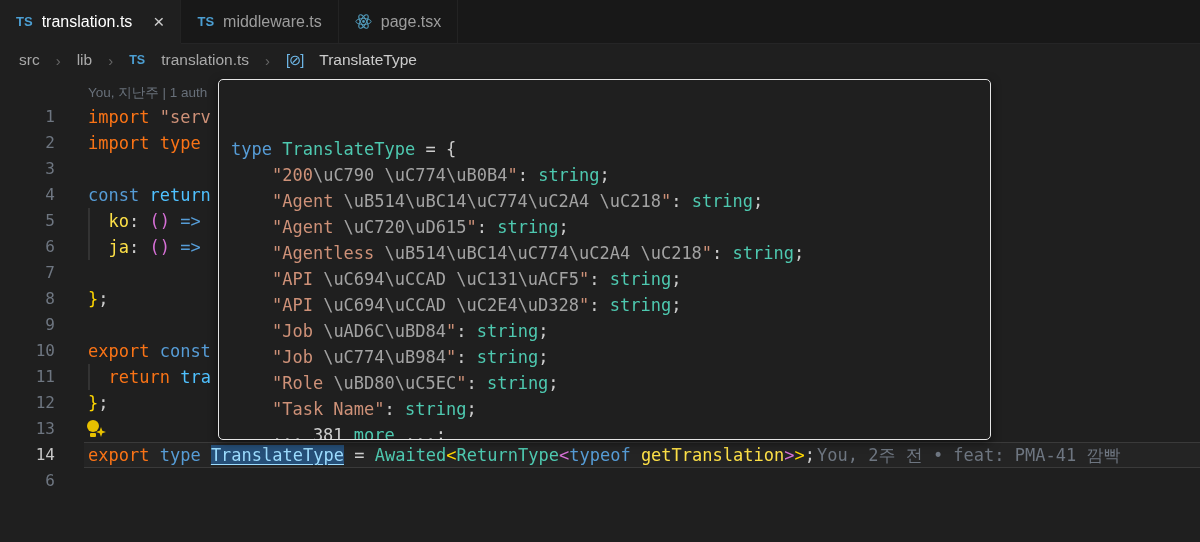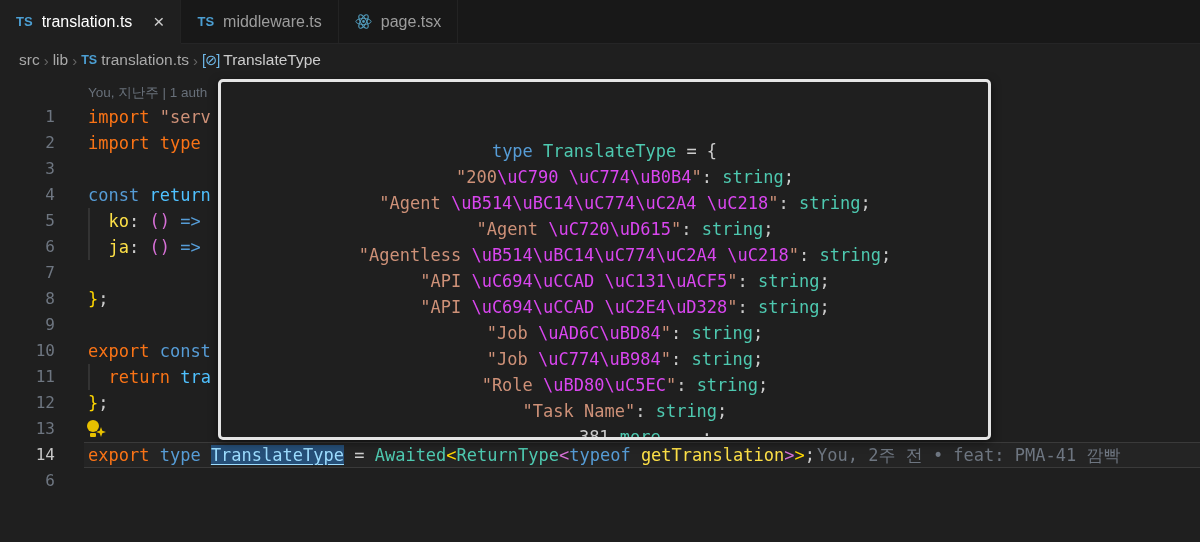--- a/index.html
+++ b/index.html
@@ -7,21 +7,21 @@
   
   .tabbar{height:44px;background:#181818;display:flex;align-items:stretch;box-sizing:border-box;
     border-bottom:1px solid #252526;}
   .tab{display:flex;align-items:center;gap:9px;padding:0 16px;font-size:16px;color:#9d9d9d;
     border-right:1px solid #232323;cursor:pointer;box-sizing:border-box;}
   .tab.active{background:#1f1f1f;color:#ffffff;border-bottom:1px solid #1f1f1f;margin-bottom:-1px;}
   .ts-badge{color:#4c9fd3;font-weight:bold;font-size:13px;font-family:"Liberation Sans",sans-serif;}
   .tab .close{margin-left:12px;font-size:19px;color:#cccccc;line-height:1;}
   .react-svg{display:block;}
   
-  .breadcrumbs{height:32px;display:flex;align-items:center;padding-left:19px;gap:4px;
+  .breadcrumbs{height:32px;display:flex;align-items:center;padding-left:19px;gap:16px;
     font-size:15.5px;color:#a9a9a9;background:#1f1f1f;}
   .crumb{cursor:pointer;}
   .crumb-sep{color:#666666;font-size:15px;}
   .crumb-ts{font-size:12.5px;}
   .sym-icon{color:#6fb8e8;letter-spacing:-1px;font-size:14.5px;}
   .crumb-last{color:#cccccc;}
   
   .editor{position:relative;padding-top:8px;font-family:"DejaVu Sans Mono","Liberation Mono",monospace;
     font-size:17px;line-height:26px;color:#cccccc;}
   .blame-top{margin-left:88px;height:20px;font-family:"Liberation Sans",sans-serif;
@@ -30,34 +30,34 @@
   .row .gutter{flex:none;width:55px;text-align:right;color:#6e7681;font-size:16px;}
   .row .code{margin-left:33px;position:relative;z-index:1;}
   .row.guide .code{box-shadow:inset 2px 0 0 0 #333333;padding-left:0;}
   .row.cur::before{content:"";position:absolute;left:84px;right:0;top:0;bottom:0;
     background:#242424;border-top:1px solid #3a3a3a;border-bottom:1px solid #3a3a3a;box-sizing:border-box;}
   .row.cur .gutter{color:#c6c6c6;}
   .rfrag{position:absolute;left:905px;top:0;}
   .blame-inline{position:absolute;left:817px;top:0;color:#6e7681;white-space:pre;}
   
   .tk-kw{color:#f97316}.tk-kw2{color:#569cd6}.tk-ty{color:#4ec9b0}.tk-fn{color:#fde047}
-  .tk-vr{color:#4fc1ff}.tk-st{color:#ce9178}.tk-esc{color:#d946ef}
+  .tk-vr{color:#4fc1ff}.tk-st{color:#ce9178}.tk-esc{color:#a3a3a3}
   .tk-b1{color:#ffd700}.tk-b2{color:#d670d6}.tk-pl{color:#cccccc}
   .tk-link{color:#9cdcfe;background:#264f78;text-decoration:underline;text-underline-offset:3px;cursor:pointer;}
   
   .bulb{position:absolute;left:86px;top:3px;width:20px;height:20px;}
   .bulb .dome{position:absolute;top:1px;left:1px;width:12px;height:12px;border-radius:50%;background:#e7c000;}
   .bulb .base{position:absolute;top:14px;left:4px;width:6px;height:3.5px;background:#e7c000;border-radius:1px;}
   .bulb .spark{position:absolute;right:0;bottom:2px;width:10px;height:10px;background:#e7c000;
     clip-path:polygon(50% 0,63% 37%,100% 50%,63% 63%,50% 100%,37% 63%,0 50%,37% 37%);}
   
   .hover-popup{position:absolute;left:218px;top:79px;width:773px;height:361px;box-sizing:border-box;
-    background:#1f1f1f;border:3px solid #e5e5e5;border-radius:5px;box-shadow:0 3px 10px rgba(0,0,0,.5);
+    background:#1f1f1f;border:1px solid #e5e5e5;border-radius:5px;box-shadow:0 3px 10px rgba(0,0,0,.5);
     overflow:hidden;padding:4px 12px 0 12px;z-index:5;
-    font-family:"DejaVu Sans Mono","Liberation Mono",monospace;font-size:17px;line-height:26px;white-space:pre;text-align:center;}
+    font-family:"DejaVu Sans Mono","Liberation Mono",monospace;font-size:17px;line-height:26px;white-space:pre;}
   .hrow{height:26px;}
 </style>
 </head>
 <body>
 
 <div class="tabbar">
   <div class="tab active">
     <span class="ts-badge">TS</span>
     <span>translation.ts</span>
     <span class="close">×</span>

